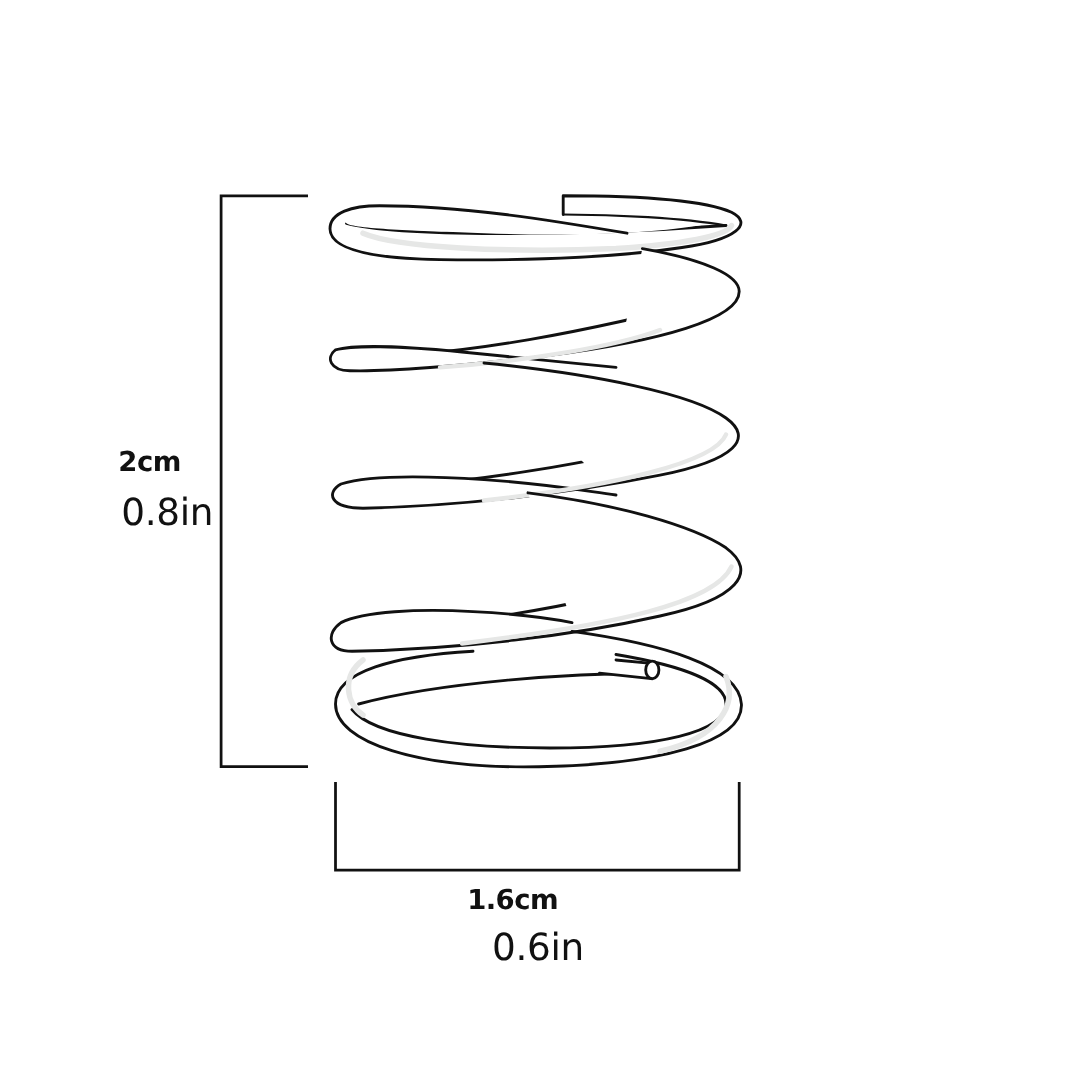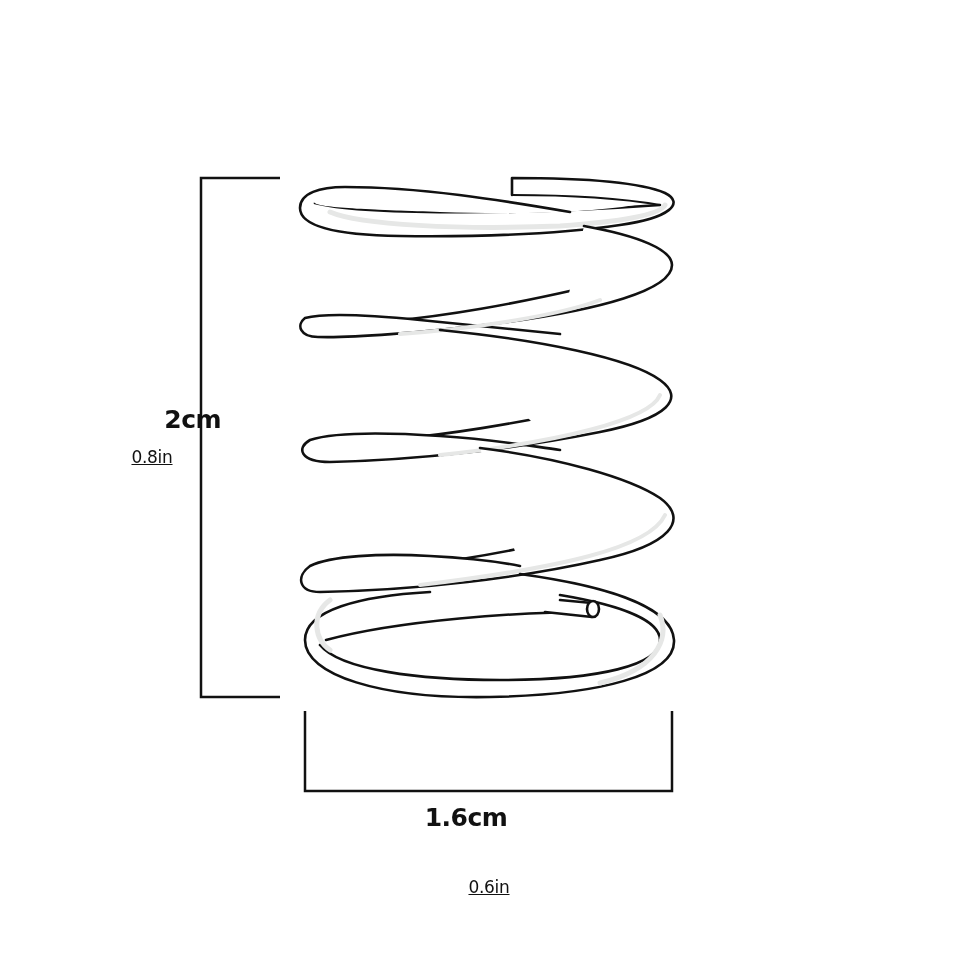--- a/index.html
+++ b/index.html
@@ -1,21 +1,21 @@
 <!DOCTYPE html>
 <html><head>
 <meta charset="utf-8">
 <style>
   html, body { margin:0; padding:0; background:#ffffff; }
   body { width:975px; height:975px; position:relative; overflow:hidden;
          font-family:"DejaVu Sans", "Liberation Sans", sans-serif; color:#111; }
   #stage { position:absolute; left:0; top:0; width:975px; height:975px; }
   .label { position:absolute; text-align:center; line-height:1; }
   .bold { font-weight:bold; font-size:25px; letter-spacing:-0.5px; }
-  .reg { font-size:17px; letter-spacing:-0.3px;text-decoration:underline; }
+  .reg { font-size:34px; letter-spacing:-0.3px; }
 </style>
 </head>
 <body>
 
 <svg id="stage" viewBox="0 0 975 975" xmlns="http://www.w3.org/2000/svg">
 
   <g fill="none" stroke="#111" stroke-width="2.5">
     <polyline points="280,178 201,178 201,697 280,697"></polyline>
   </g>
 
@@ -57,17 +57,17 @@
              C380,699 305,675 305,640 C305,610 360,596 430,592" fill="none"></path>
     <path d="M320,645 C340,670 420,680 500,680 C600,680 660,665 660,640 C660,620 620,605 560,595" fill="none"></path>
     <path d="M330,600 C310,615 315,640 330,650" fill="none" stroke="#e6e7e6" stroke-width="5"></path>
     <path d="M660,615 C670,640 655,670 600,683" fill="none" stroke="#e6e7e6" stroke-width="5"></path>
 
     <path d="M560,600 L592,603 L592,617 L545,612" fill="#fff"></path>
     <ellipse cx="593" cy="609" rx="6" ry="8" fill="#fff"></ellipse>
   </g>
 </svg>
 
-<div class="label bold" style="left:117px; top:407px; width:104px;text-align:right;">2cm</div>
+<div class="label bold" style="left:84px; top:407px; width:104px;">2cm</div>
 <div class="label reg" style="left:100px; top:449px; width:104px;">0.8in</div>
 
 <div class="label bold" style="left:406px; top:805px; width:120px;">1.6cm</div>
-<div class="label reg" style="left:429px; top:879px; width:120px;">0.6in</div>
+<div class="label reg" style="left:429px; top:845px; width:120px;">0.6in</div>
 
 </body></html>

